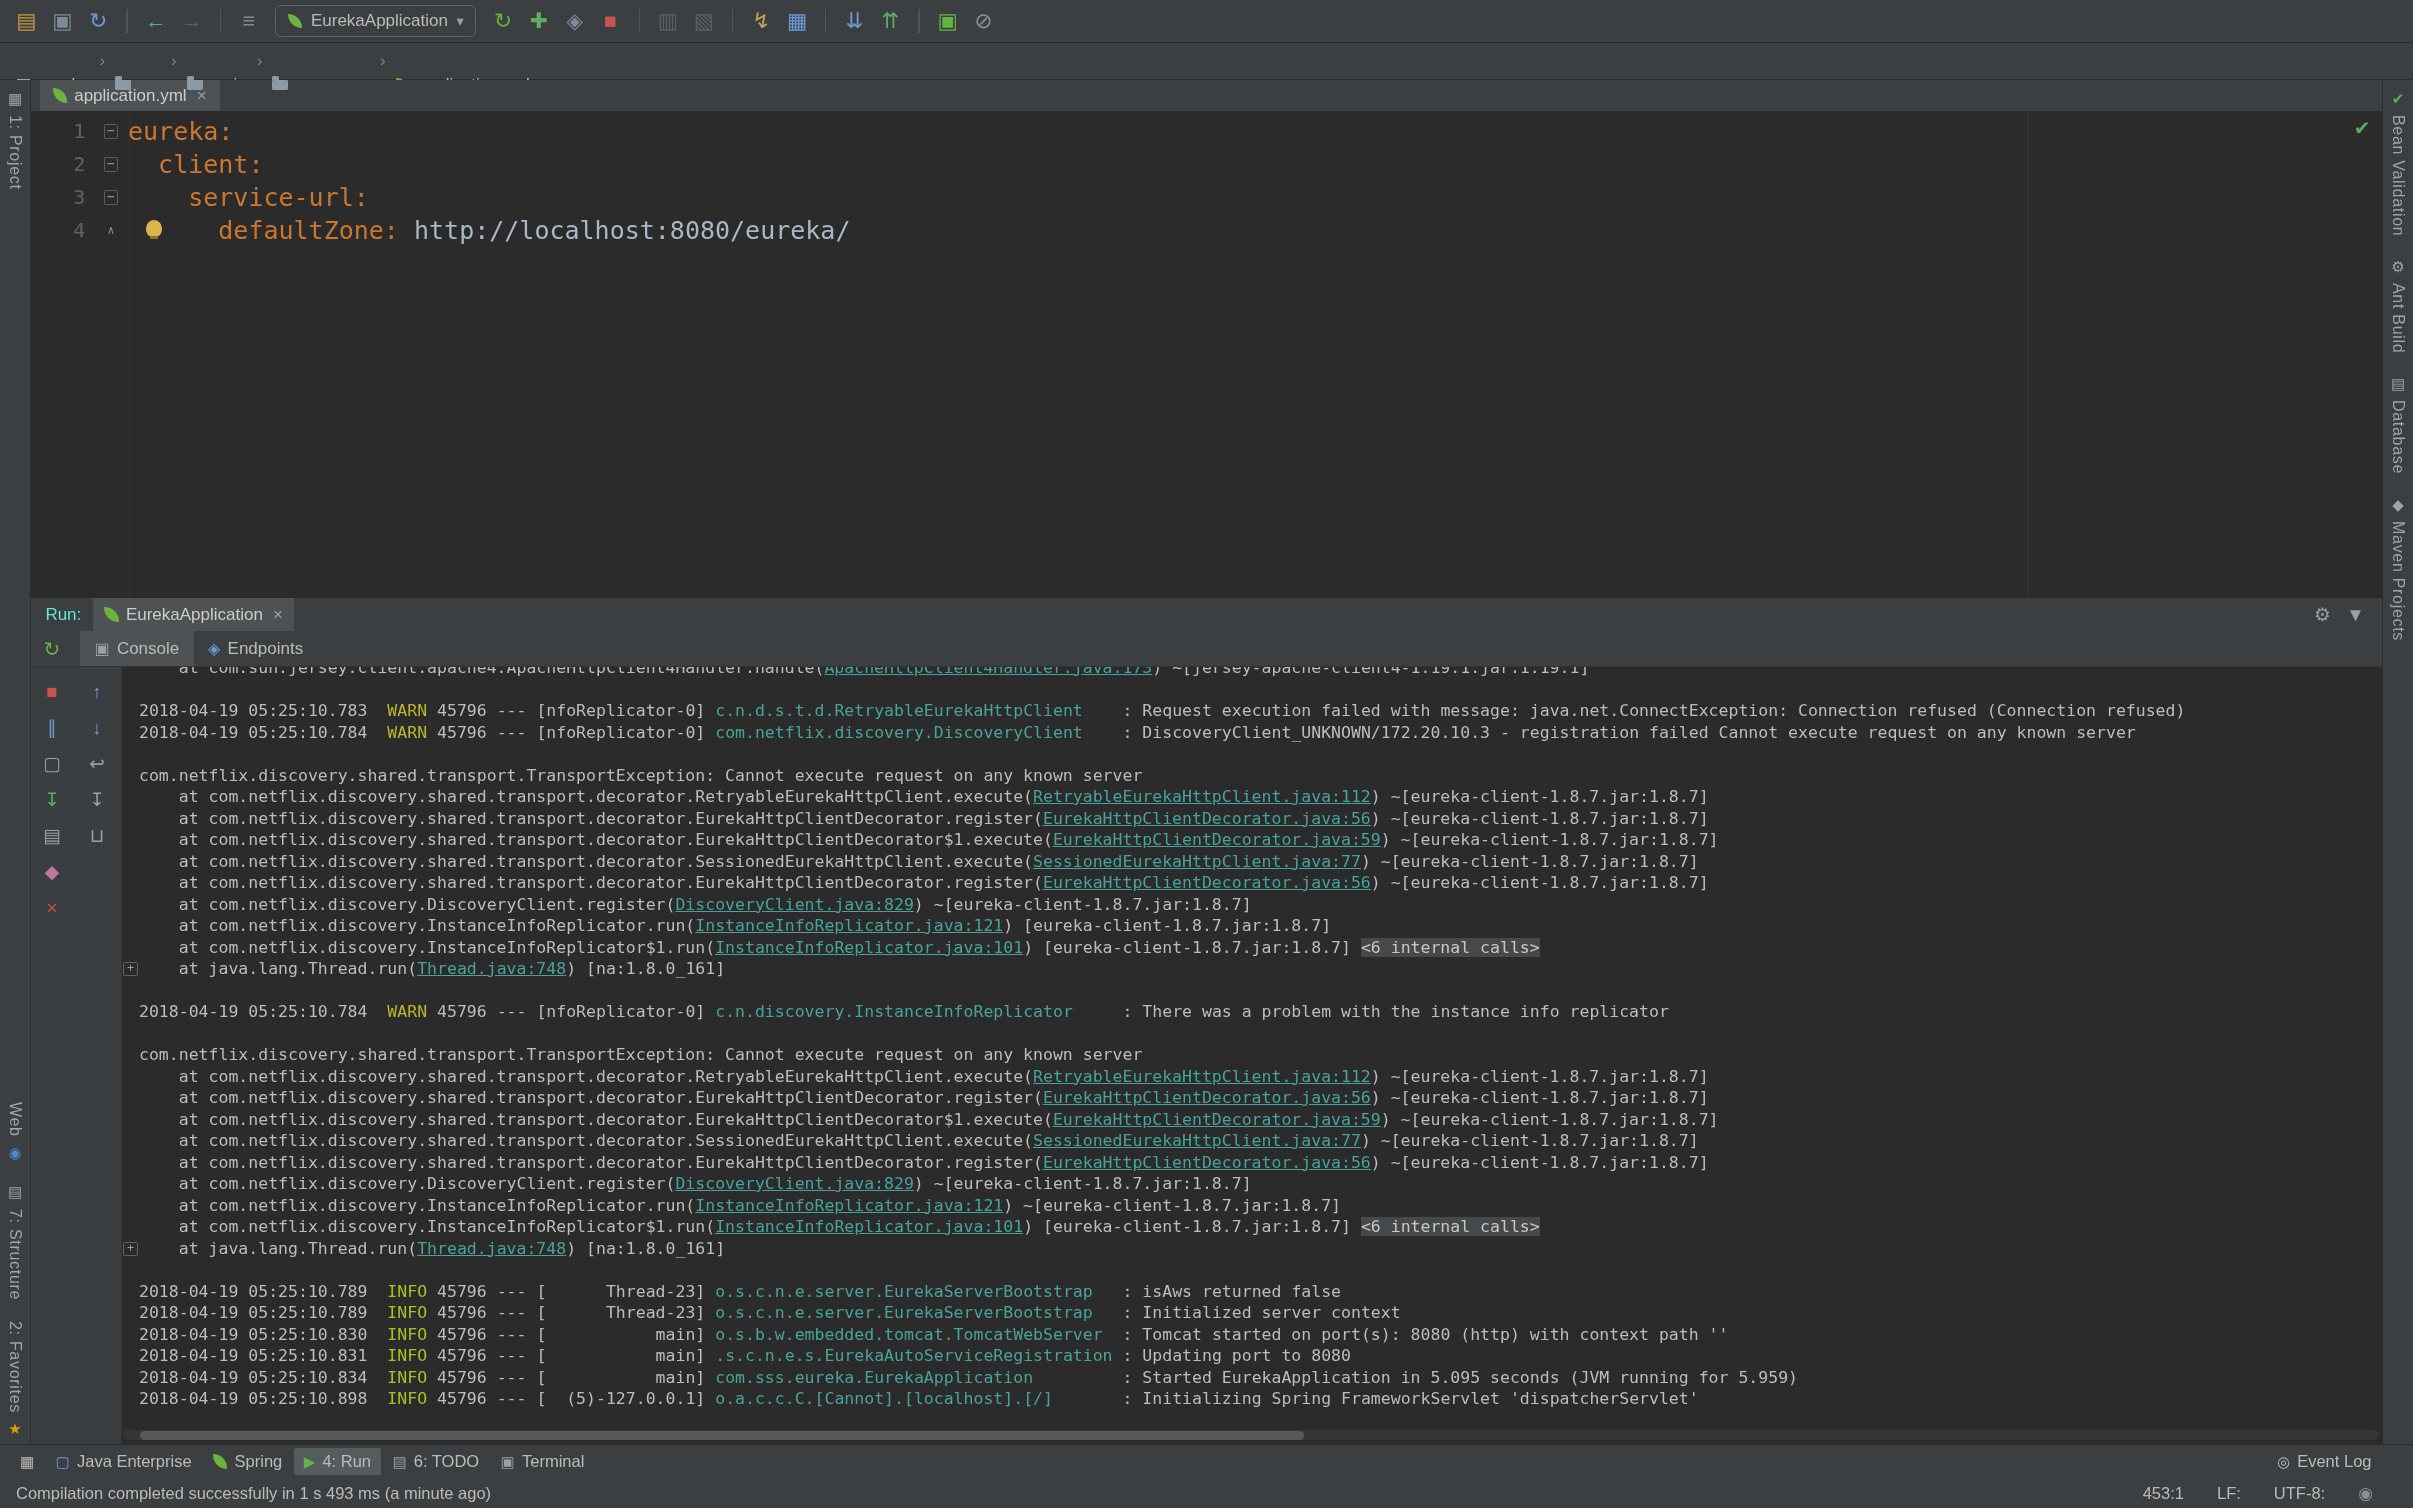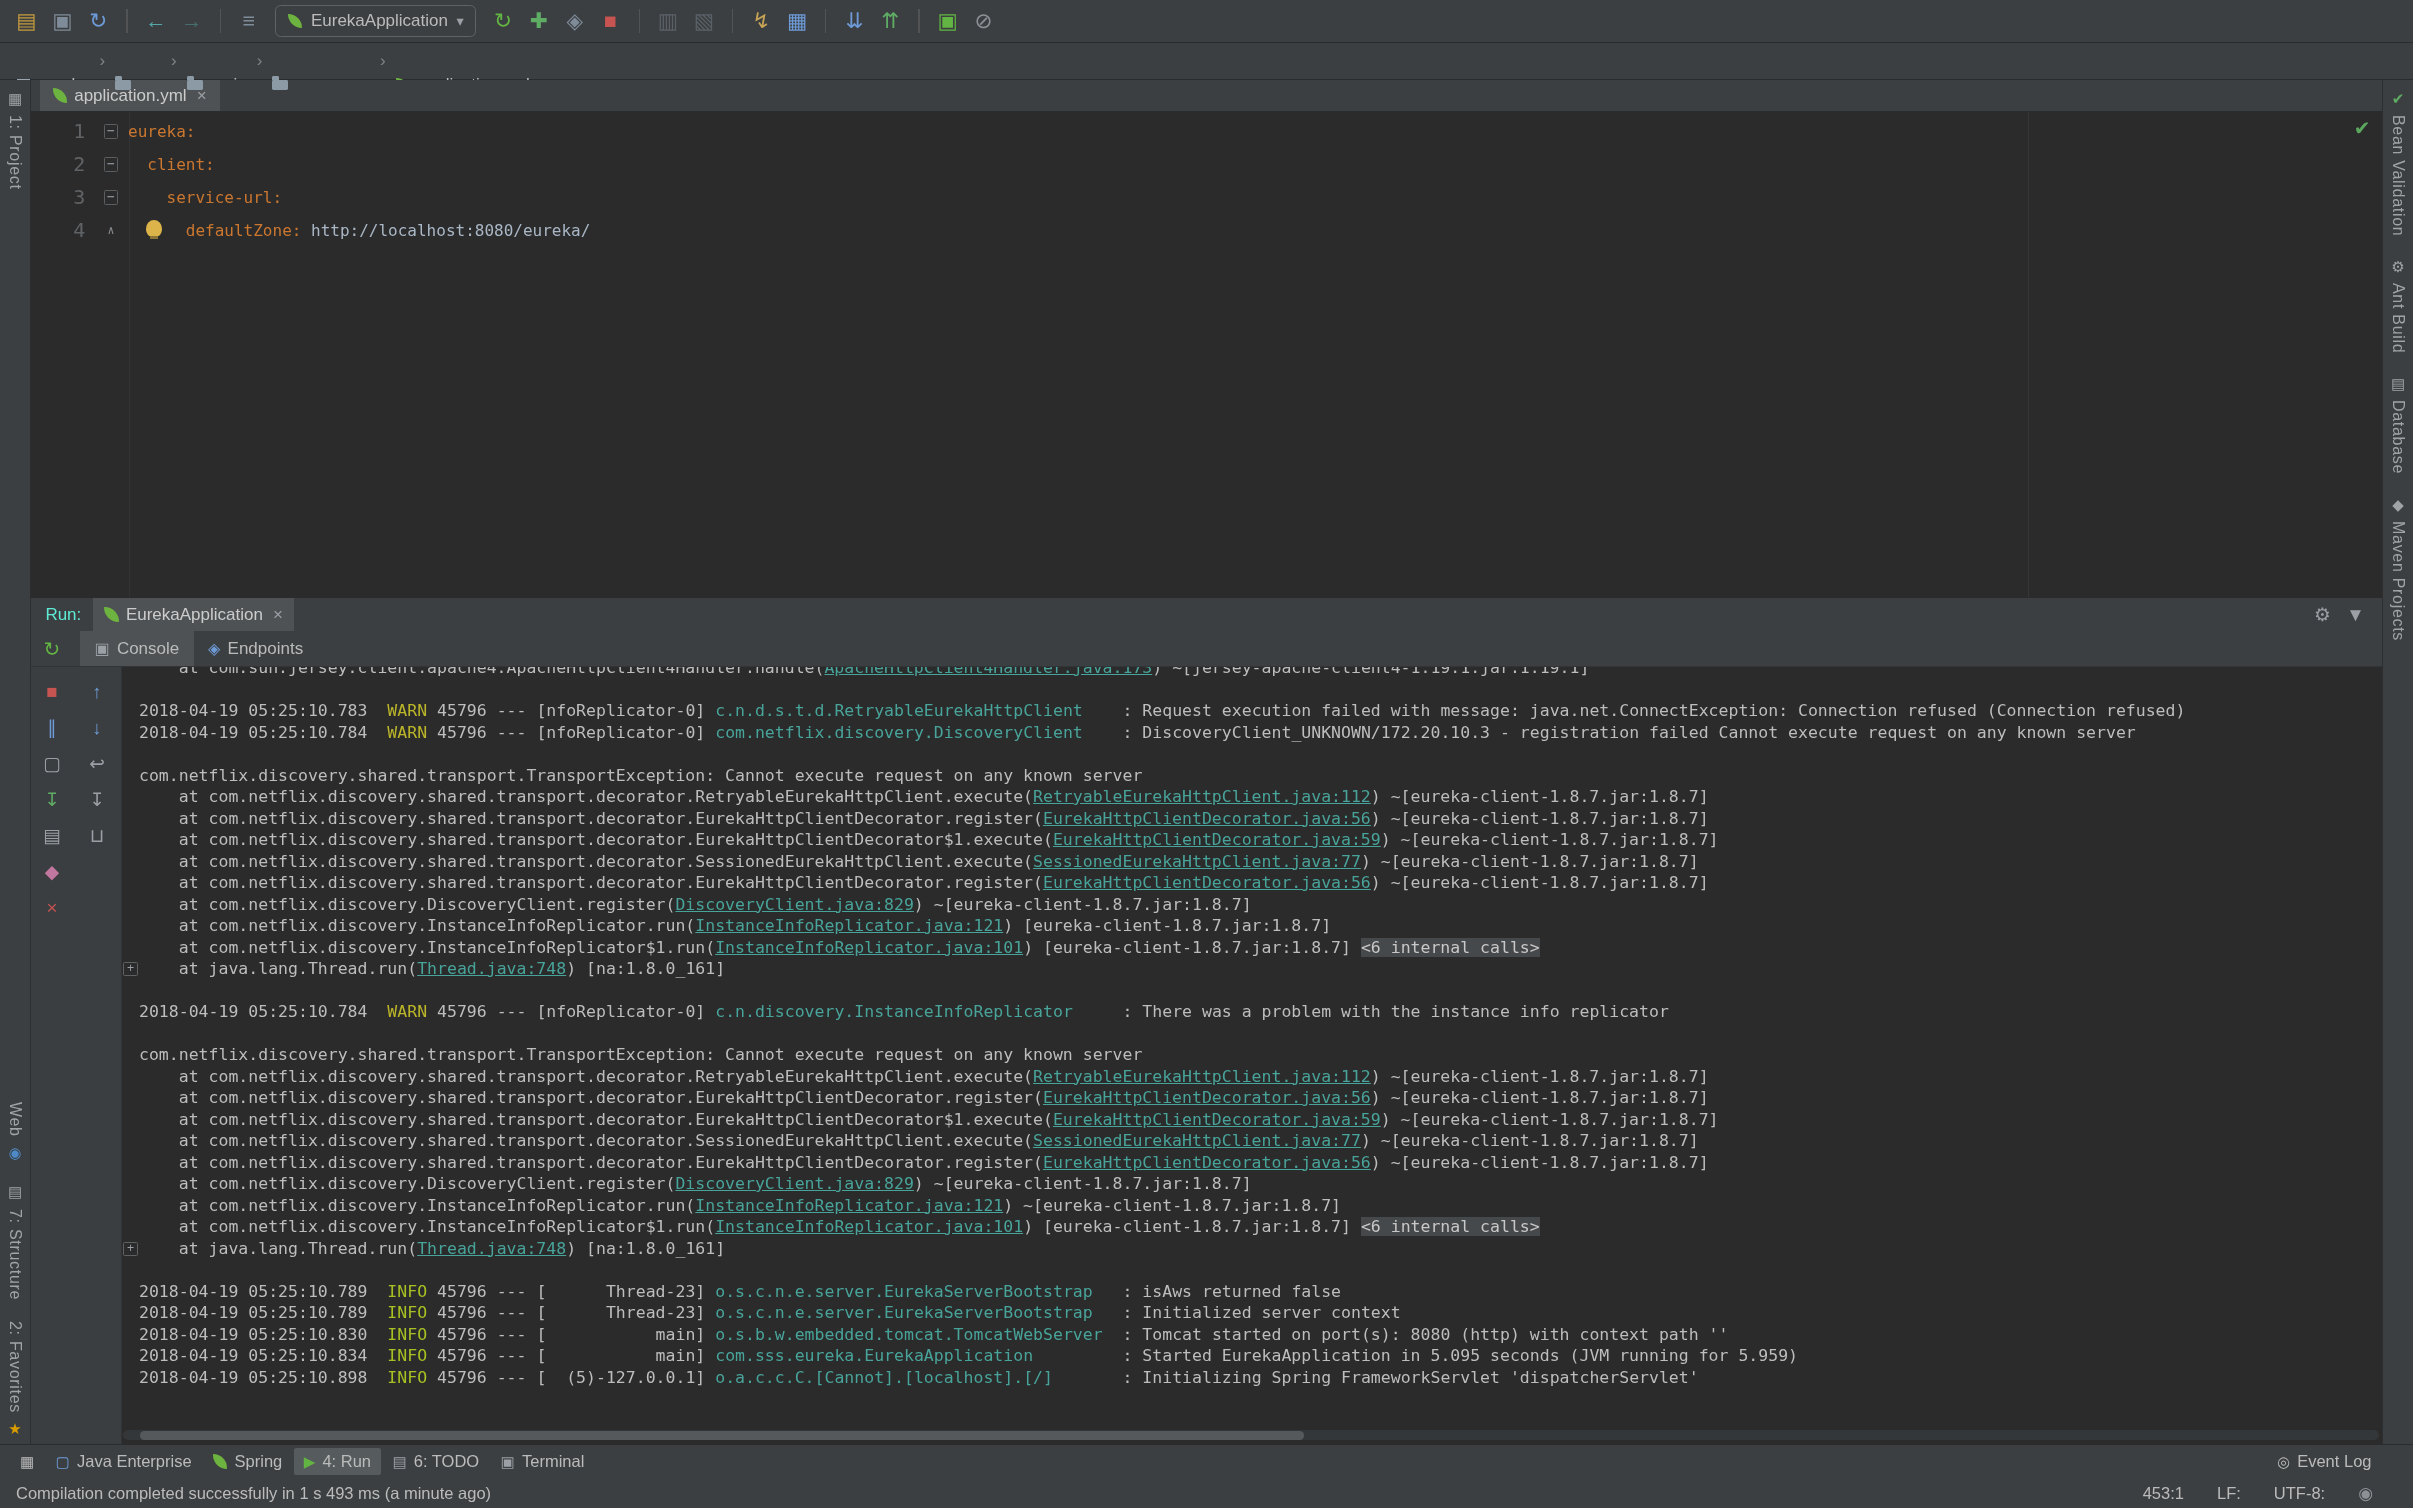--- a/index.html
+++ b/index.html
@@ -42,21 +42,21 @@
   .tab-close { color:#9aa0a6; font-size:17px; margin-left:2.9px; }
 
   
   .editor { height:485px; position:relative; background:#2b2b2b; overflow:hidden; font-family:"DejaVu Sans Mono", monospace; padding-top:2.9px; flex:none; }
   .ed-gutter-line { position:absolute; left:98px; top:0; bottom:0; width:1.4px; background:#313437; }
   .ed-guide { position:absolute; left:1997px; top:0; bottom:0; width:1.4px; background:#35383a; }
   .ed-line { display:flex; align-items:center; height:33px; position:relative; }
   .ed-num { width:63px; text-align:right; padding-right:8.6px; color:#606366; font-size:20px; flex:none; }
   .ed-fold { width:34px; display:flex; align-items:center; justify-content:center; flex:none; color:#8a8e92; }
   .fold-box { width:14.4px; height:14.4px; border:1.4px solid #5a5e60; border-radius:1.4px; font-size:13px; line-height:11.5px; text-align:center; color:#9aa0a6; }
-  .ed-code { font-size:16px; white-space:pre; line-height:33px; }
+  .ed-code { font-size:25px; white-space:pre; line-height:33px; }
   .ed-key { color:#cb772f; }
   .ed-plain { color:#a9b7c6; }
   .bulb { position:absolute; left:115px; top:5.7px; width:16px; height:17px; background:#dcb44a; border-radius:50% 50% 42% 42%; }
   .bulb::after { content:""; position:absolute; left:3.6px; bottom:-2.9px; width:8.6px; height:3.6px; background:#8a7436; }
   .ed-check { position:absolute; top:4.3px; right:11.5px; color:#5ba75f; font-size:20px; font-family:"DejaVu Sans", sans-serif; }
 
   
   .run-header { height:34px; background:#3c3f41; border-top:1.4px solid #292b2d; display:flex; align-items:stretch; font-size:17px; flex:none; }
   .run-label { display:flex; align-items:center; padding:0 11.5px 0 14.4px; color:#5eead4; }
   .run-tab { display:flex; align-items:center; gap:7.2px; padding:0 11.5px; background:#4e5254; color:#cccccc; }
@@ -312,20 +312,21 @@
               <div class="c-line"><span class="seg-d">    at com.netflix.discovery.shared.transport.decorator.SessionedEurekaHttpClient.execute(</span><span class="seg-k">SessionedEurekaHttpClient.java:77</span><span class="seg-d">) ~[eureka-client-1.8.7.jar:1.8.7]</span></div>
               <div class="c-line"><span class="seg-d">    at com.netflix.discovery.shared.transport.decorator.EurekaHttpClientDecorator.register(</span><span class="seg-k">EurekaHttpClientDecorator.java:56</span><span class="seg-d">) ~[eureka-client-1.8.7.jar:1.8.7]</span></div>
               <div class="c-line"><span class="seg-d">    at com.netflix.discovery.DiscoveryClient.register(</span><span class="seg-k">DiscoveryClient.java:829</span><span class="seg-d">) ~[eureka-client-1.8.7.jar:1.8.7]</span></div>
               <div class="c-line"><span class="seg-d">    at com.netflix.discovery.InstanceInfoReplicator.run(</span><span class="seg-k">InstanceInfoReplicator.java:121</span><span class="seg-d">) ~[eureka-client-1.8.7.jar:1.8.7]</span></div>
               <div class="c-line"><span class="seg-d">    at com.netflix.discovery.InstanceInfoReplicator$1.run(</span><span class="seg-k">InstanceInfoReplicator.java:101</span><span class="seg-d">) [eureka-client-1.8.7.jar:1.8.7] </span><span class="seg-f">&lt;6 internal calls&gt;</span></div>
               <div class="c-line"><span class="seg-d">    at java.lang.Thread.run(</span><span class="seg-k">Thread.java:748</span><span class="seg-d">) [na:1.8.0_161]</span></div>
               <div class="c-line"></div>
               <div class="c-line"><span class="seg-d">2018-04-19 05:25:10.789  </span><span class="seg-i">INFO</span><span class="seg-d"> 45796 --- [      Thread-23] </span><span class="seg-l">o.s.c.n.e.server.EurekaServerBootstrap</span><span class="seg-d">   : isAws returned false</span></div>
               <div class="c-line"><span class="seg-d">2018-04-19 05:25:10.789  </span><span class="seg-i">INFO</span><span class="seg-d"> 45796 --- [      Thread-23] </span><span class="seg-l">o.s.c.n.e.server.EurekaServerBootstrap</span><span class="seg-d">   : Initialized server context</span></div>
               <div class="c-line"><span class="seg-d">2018-04-19 05:25:10.830  </span><span class="seg-i">INFO</span><span class="seg-d"> 45796 --- [           main] </span><span class="seg-l">o.s.b.w.embedded.tomcat.TomcatWebServer</span><span class="seg-d">  : Tomcat started on port(s): 8080 (http) with context path ''</span></div>
+              <div class="c-line"><span class="seg-d">2018-04-19 05:25:10.831  </span><span class="seg-i">INFO</span><span class="seg-d"> 45796 --- [           main] </span><span class="seg-l">.s.c.n.e.s.EurekaAutoServiceRegistration</span><span class="seg-d"> : Updating port to 8080</span></div>
               <div class="c-line"><span class="seg-d">2018-04-19 05:25:10.834  </span><span class="seg-i">INFO</span><span class="seg-d"> 45796 --- [           main] </span><span class="seg-l">com.sss.eureka.EurekaApplication</span><span class="seg-d">         : Started EurekaApplication in 5.095 seconds (JVM running for 5.959)</span></div>
               <div class="c-line"><span class="seg-d">2018-04-19 05:25:10.898  </span><span class="seg-i">INFO</span><span class="seg-d"> 45796 --- [  (5)-127.0.0.1] </span><span class="seg-l">o.a.c.c.C.[Cannot].[localhost].[/]</span><span class="seg-d">       : Initializing Spring FrameworkServlet 'dispatcherServlet'</span></div>
             </div>
         </div>
         <div class="h-scroll-track">
           <div class="h-scroll-thumb"></div>
         </div>
       </div>
     </div>
 

